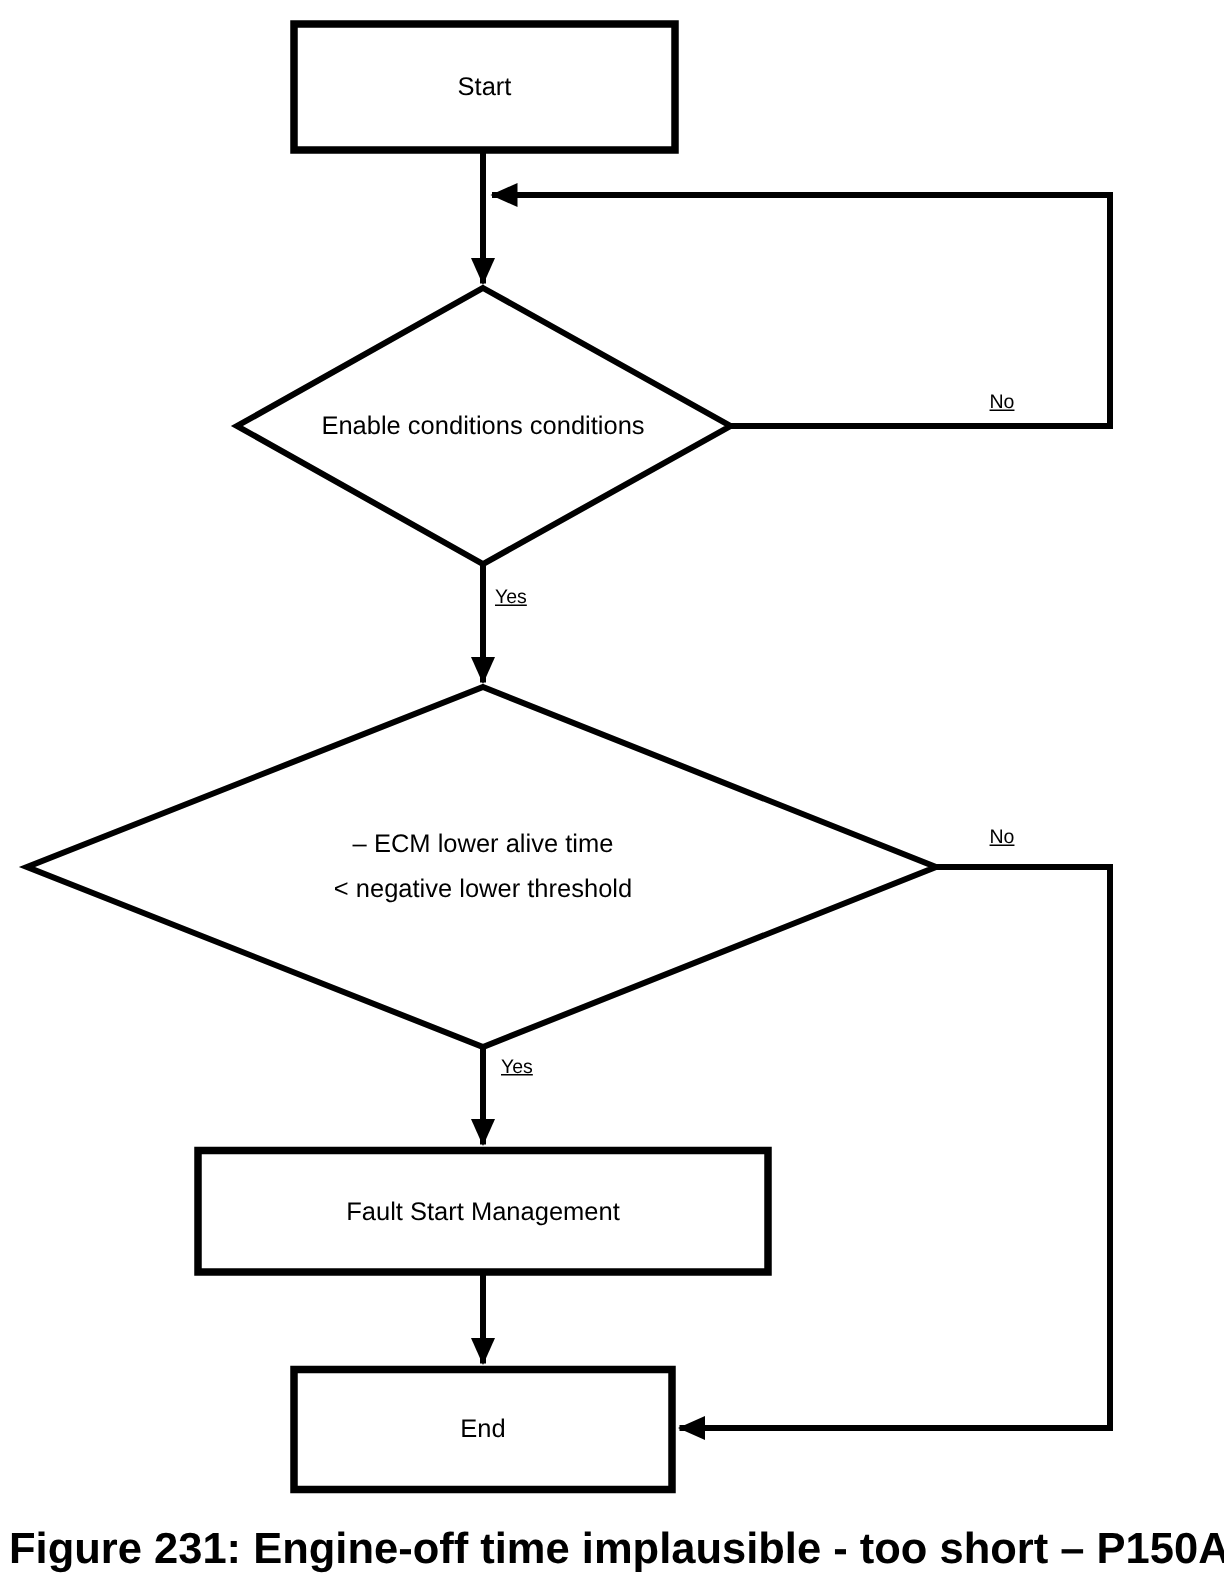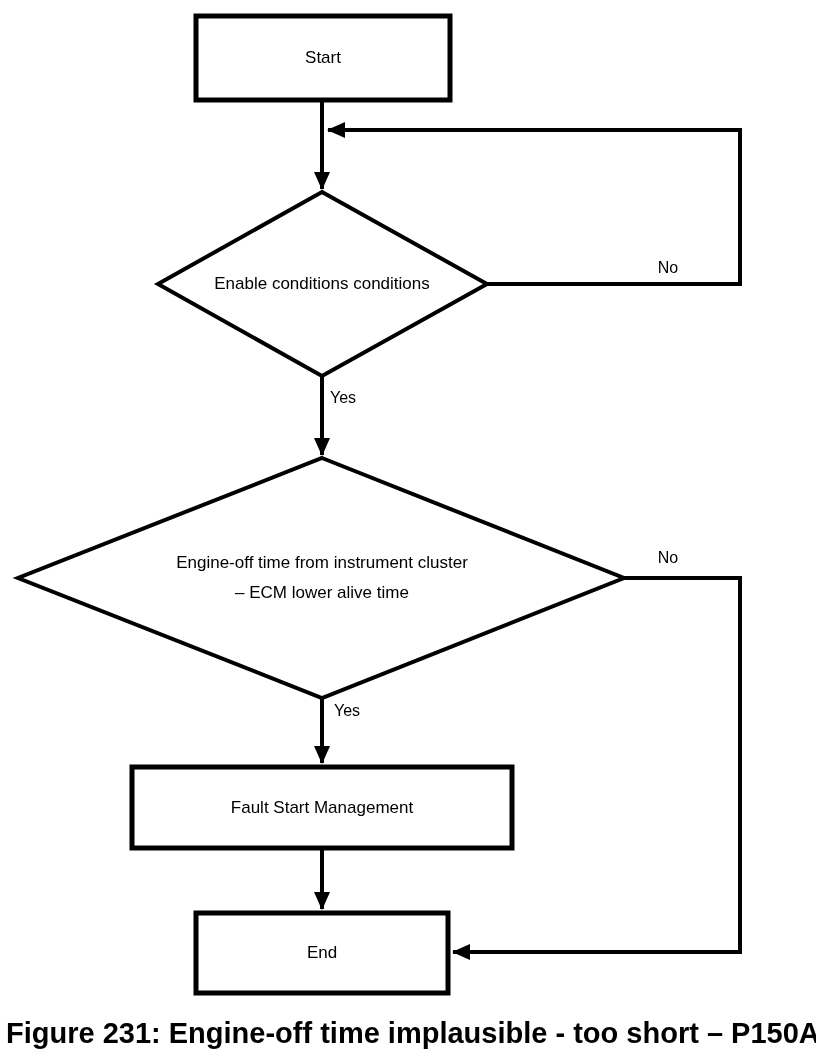--- a/index.html
+++ b/index.html
@@ -33,21 +33,22 @@
     align-items: center;
     justify-content: center;
     text-align: center;
   }
   .dec2 {
     text-align: center;
     line-height: 30px;
     white-space: normal;
   }
   .edge-lbl {
-    font-size: 16px;
+    font-size: 13px;
+    text-decoration: underline;
   }
   .caption {
     position: absolute;
     left: 6px;
     top: 1017px;
     font-size: 29px;
     font-weight: bold;
     white-space: nowrap;
     color: #000000;
   }
@@ -76,22 +77,22 @@
     <polygon points="322,458 624,578 322,698 18,578" fill="#ffffff" stroke="#000000" stroke-width="4"></polygon>
     <rect x="132" y="767" width="380" height="81" fill="#ffffff" stroke="#000000" stroke-width="5"></rect>
     <rect x="196" y="913" width="252" height="80" fill="#ffffff" stroke="#000000" stroke-width="5"></rect>
   </svg>
 
   <div class="lbl center-box" style="left:196px; top:16px; width:254px; height:84px;">Start</div>
 
   <div class="lbl" style="left:122px; top:274px; width:400px; text-align:center;">Enable conditions conditions</div>
 
   <div class="lbl dec2" style="left:22px; top:548px; width:600px;">
-    <div>Engine-off time from instrument cluster</div>
     <div>– ECM lower alive time</div>
+    <div>&lt; negative lower threshold</div>
   </div>
 
   <div class="lbl center-box" style="left:132px; top:767px; width:380px; height:81px;">Fault Start Management</div>
 
   <div class="lbl center-box" style="left:196px; top:913px; width:252px; height:80px;">End</div>
 
   <div class="lbl edge-lbl" style="left:640px; top:258px; width:56px; text-align:center;">No</div>
 
   <div class="lbl edge-lbl" style="left:330px; top:388px;">Yes</div>
 

